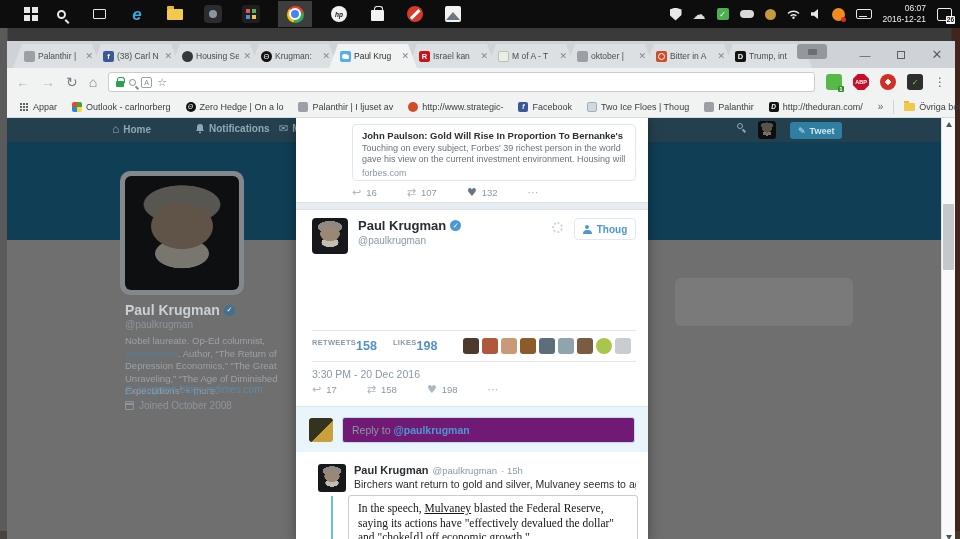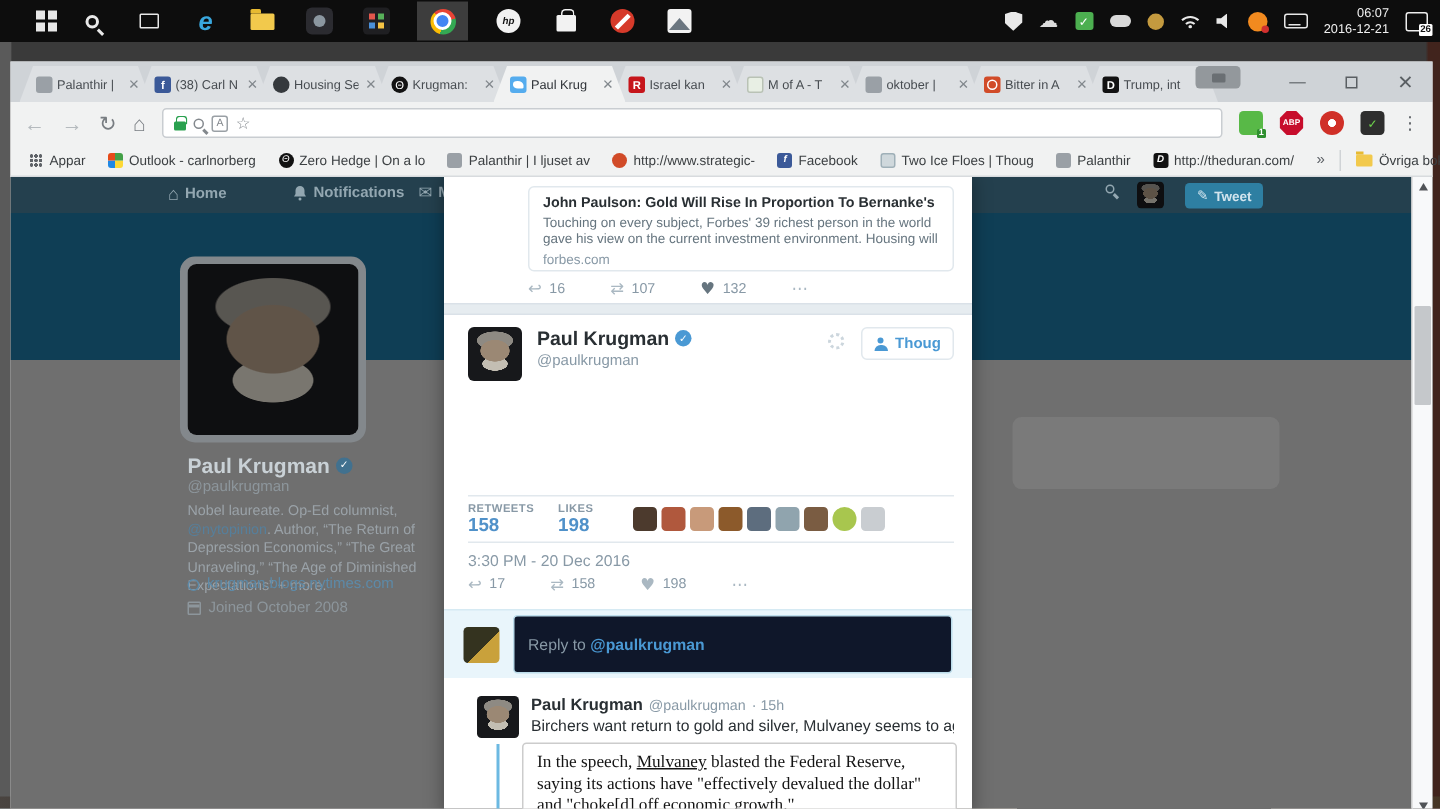--- a/index.html
+++ b/index.html
@@ -163,33 +163,33 @@
   .mt-name{font-size:13px;font-weight:bold;color:#292f33;display:flex;align-items:center;gap:4px}
   .mt-handle{font-size:10px;color:#8899a6;margin-top:2px}
   .gear{position:absolute;left:256px;top:104px;width:11px;height:11px;border:2px dotted #ccd6dd;border-radius:50%}
   .follow-btn{position:absolute;left:278px;top:100px;width:62px;height:22px;border:1px solid #e1e8ed;border-radius:4px;background:#fff;display:flex;align-items:center;justify-content:center;gap:5px;color:#4a99d4;font-weight:bold;font-size:10px}
   .person{width:9px;height:8px;position:relative}
   .person::before{content:"";position:absolute;left:2.5px;top:0;width:4px;height:4px;border-radius:50%;background:#4a99d4}
   .person::after{content:"";position:absolute;left:0;bottom:-1px;width:9px;height:4px;border-radius:4px 4px 0 0;background:#4a99d4}
   .mt-text{position:absolute;left:16px;top:138px;width:326px;font-size:15px;line-height:20.5px;color:#292f33}
   .mt-link{display:block;color:#4a99d4}
   .stats{position:absolute;left:16px;top:212px;width:324px;height:32px;border-top:1px solid #e1e8ed;border-bottom:1px solid #e1e8ed;display:flex;align-items:center;gap:16px}
-  .stat{display:flex;flex-direction:column;line-height:1.1}
+  .stat{display:flex;flex-direction:row;line-height:1.1}
   .stat .lbl{font-size:7.5px;font-weight:bold;color:#8899a6;letter-spacing:.3px}
   .stat .num{font-size:12.5px;font-weight:bold;color:#5091c9;margin-top:1px}
   .stat-avs{display:flex;gap:3px;margin-left:10px}
   .sav{width:16px;height:16px;border-radius:3px}
   .sav:nth-child(1){background:#4c3a2d}.sav:nth-child(2){background:#b0583d}.sav:nth-child(3){background:#c89a7a}
   .sav:nth-child(4){background:#8c5a2b}.sav:nth-child(5){background:#5d6d7e}.sav:nth-child(6){background:#90a4ae}
   .sav:nth-child(7){background:#7a5c42}.sav:nth-child(8){background:#a8c64e;border-radius:50%}.sav:nth-child(9){background:#c9cdd1}
   .mt-time{position:absolute;left:16px;top:250px;font-size:10.5px;color:#8899a6}
   .acts2{position:absolute;left:16px;top:266px}
   .compose{position:absolute;left:0;top:288px;width:100%;height:46px;background:#e9f5fb;border-top:1px solid #d6eaf3;display:flex;align-items:center;padding:0 13px;gap:9px}
   .compose-av{width:24px;height:24px;border-radius:3px;background:linear-gradient(135deg,#34331f 55%,#c9a13b 56%)}
-  .reply-input{flex:1;height:39px;background:#0f172a;border:1px solid #bcdcea;border-radius:3px;display:flex;align-items:center;padding:0 9px;font-size:10.5px}
+  .reply-input{flex:1;height:26px;background:#701a75;border:1px solid #bcdcea;border-radius:3px;display:flex;align-items:center;padding:0 9px;font-size:10.5px}
   .ri-prefix{color:#8899a6}.ri-mention{color:#4a99d4;font-weight:bold;margin-left:3px}
   .rt-avatar{position:absolute;left:22px;top:346px;width:28px;height:28px;border-radius:3px}
   .thread{position:absolute;left:35px;top:378px;width:2px;height:48px;background:#6cb9e2}
   .rt-nameline{position:absolute;left:58px;top:346px;font-size:9.5px;color:#8899a6;display:flex;align-items:baseline;gap:4px;white-space:nowrap}
   .rt-name{font-size:11px;font-weight:bold;color:#292f33}
   .rt-text{position:absolute;left:58px;top:360px;width:282px;font-size:10.5px;color:#292f33;white-space:nowrap;overflow:hidden}
   .quote{position:absolute;left:52px;top:377px;width:290px;height:49px;background:#fff;border:1px solid #ccc;border-radius:3px;padding:5px 9px;font-family:"Liberation Serif","DejaVu Serif",serif;font-size:11.5px;line-height:14.5px;color:#141414;overflow:hidden}
   .quote u{text-decoration:underline}
 
   .desktop-bottom{position:absolute;left:0;top:531px;width:960px;height:8px;

